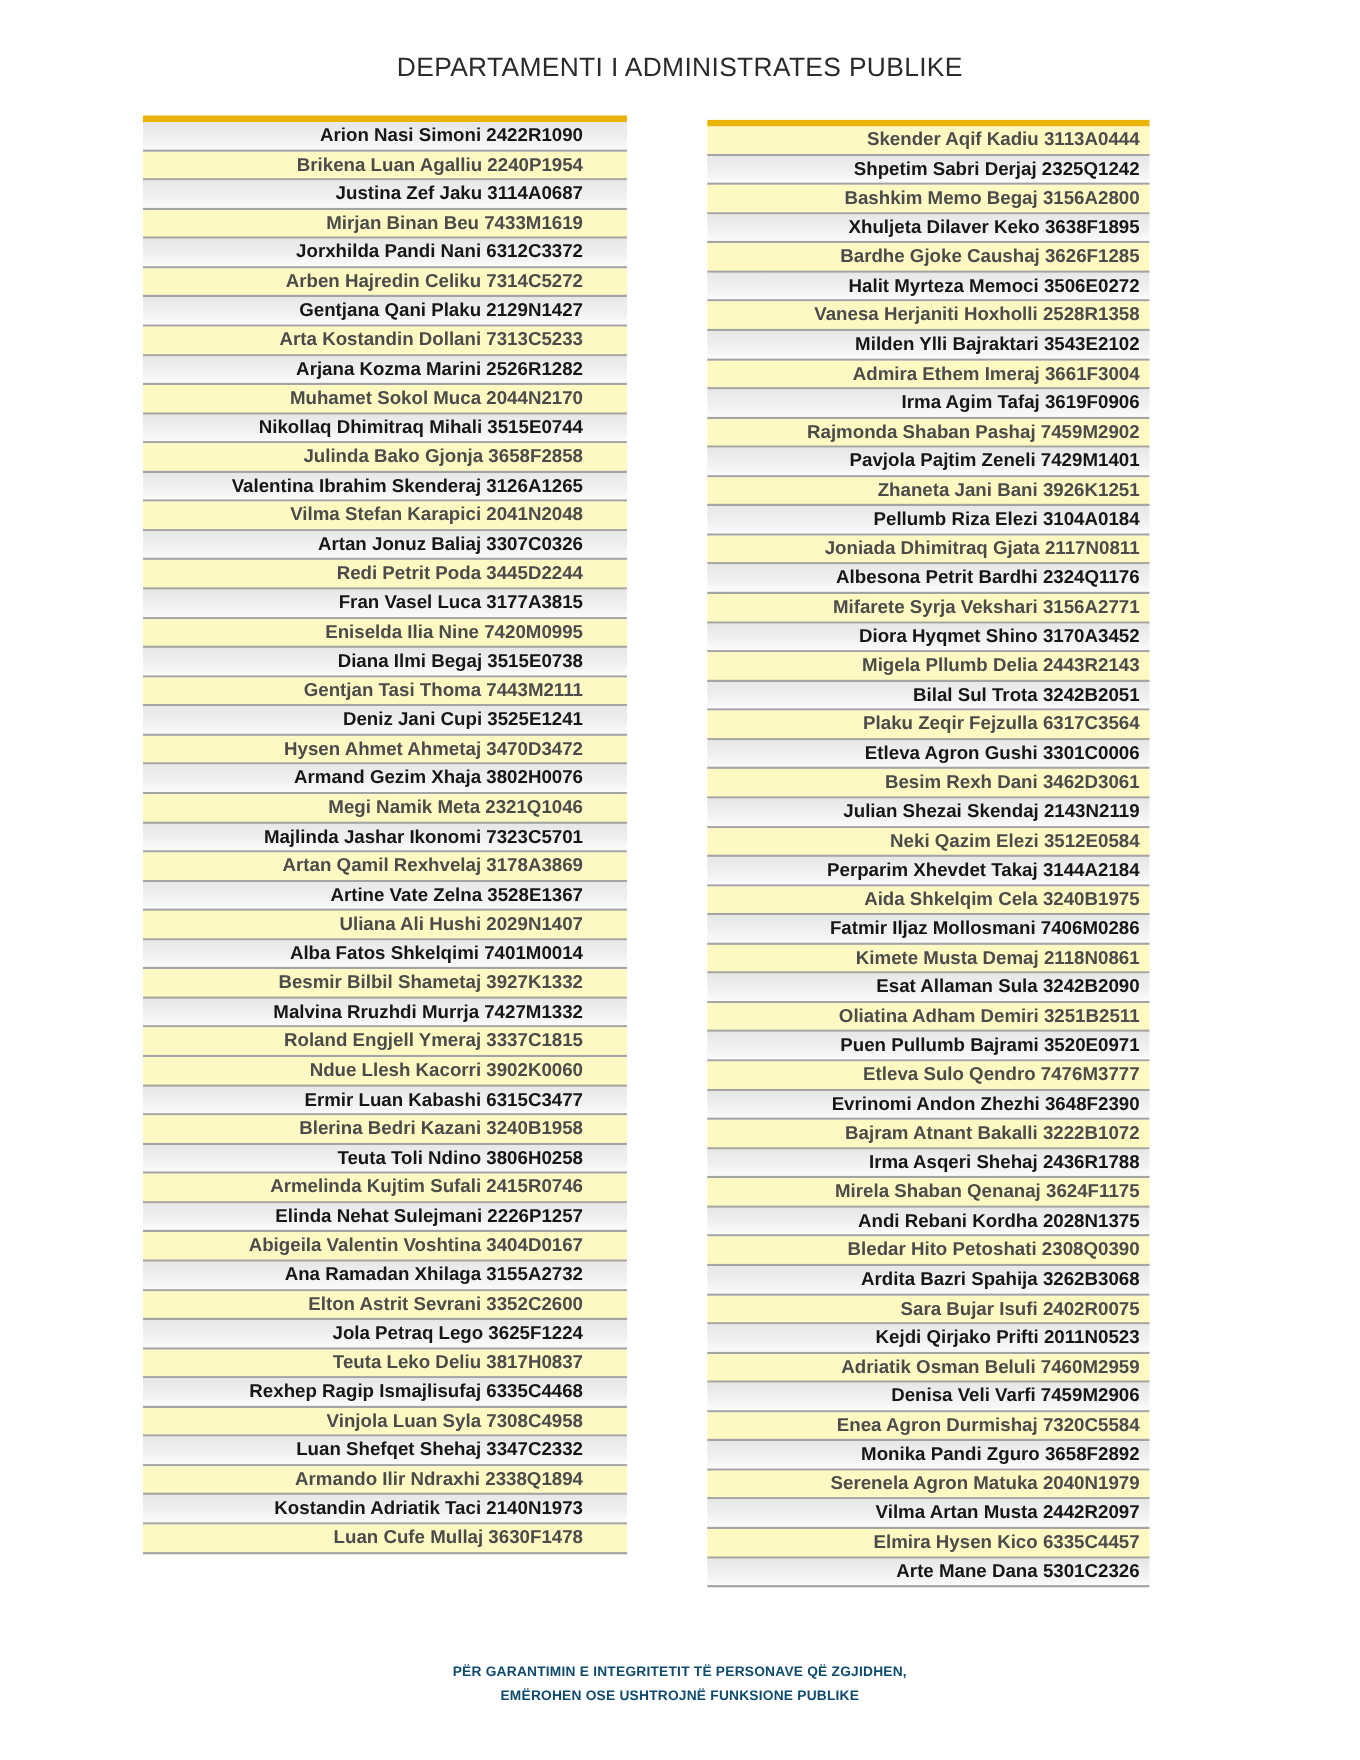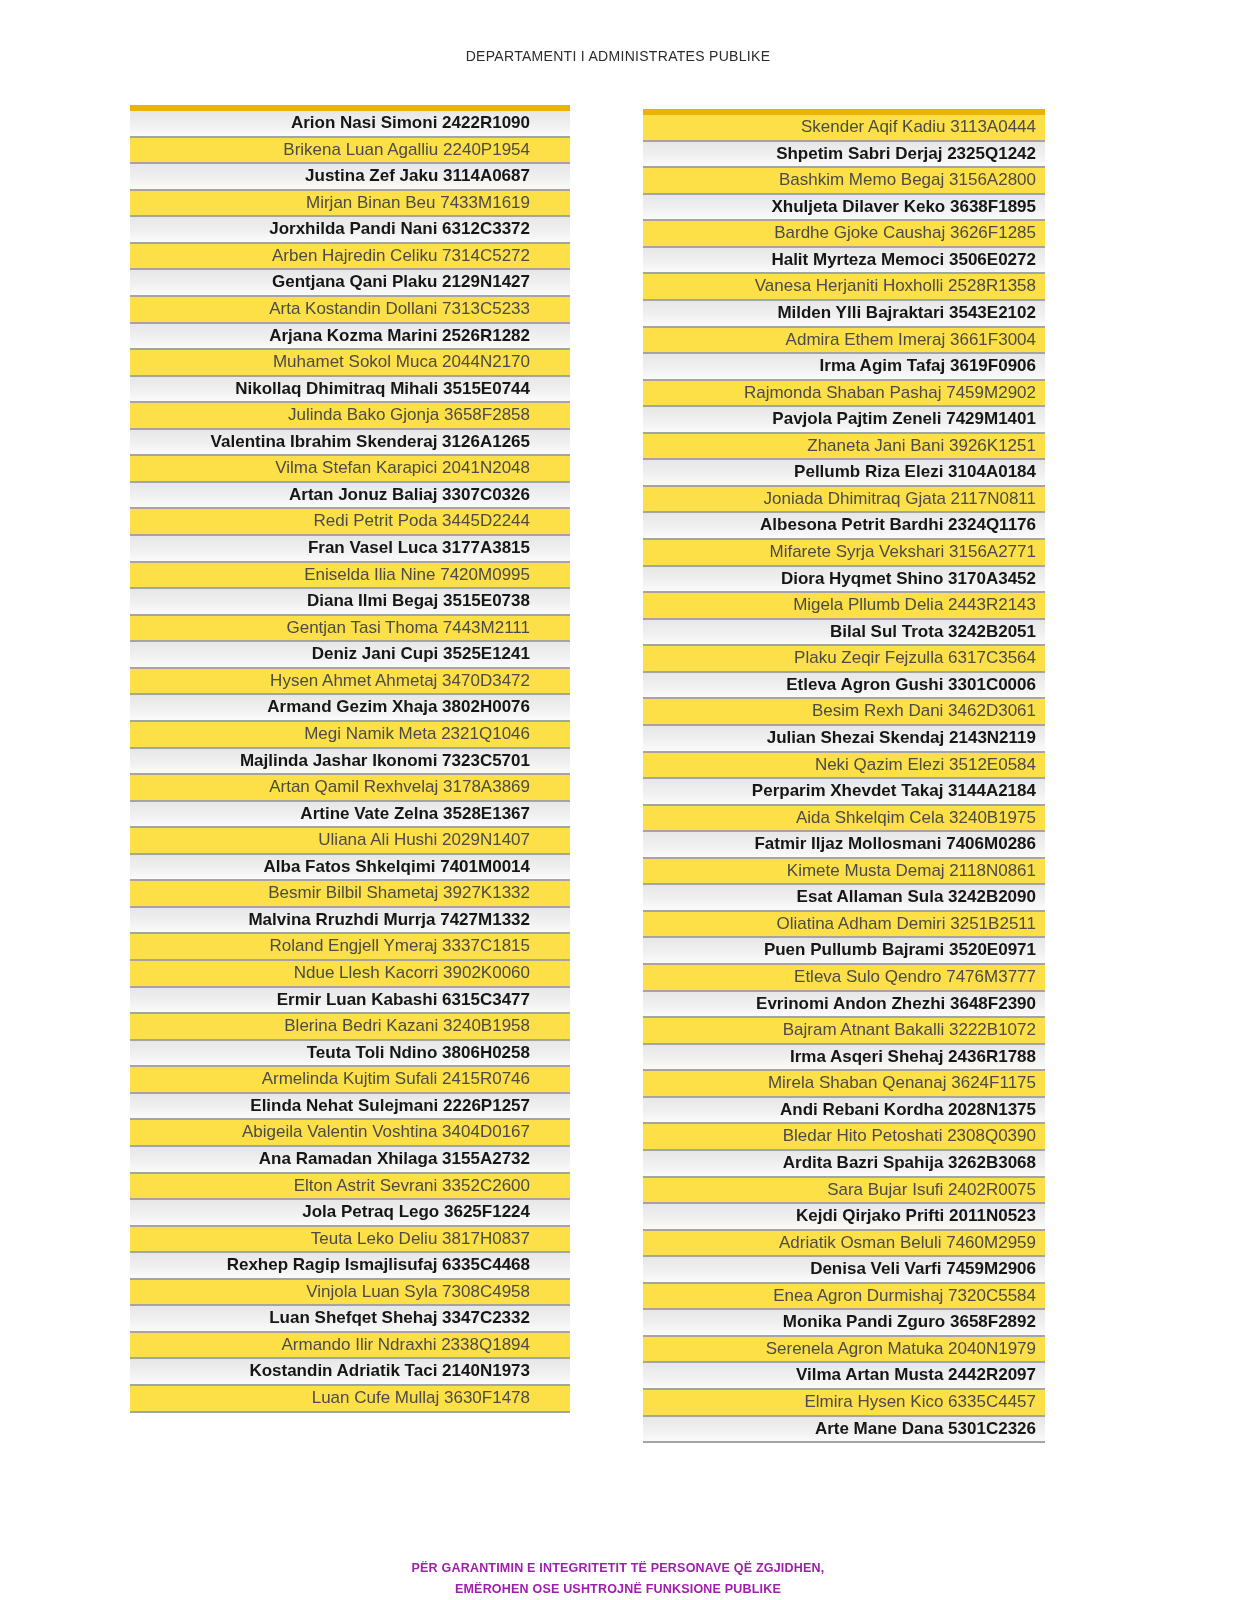--- a/index.html
+++ b/index.html
@@ -13,21 +13,21 @@
     height: 1600px;
     font-family: "Liberation Sans", sans-serif;
     overflow: hidden;
   }
   .page-title {
     position: absolute;
     top: 48px;
     left: 0;
     width: 1236px;
     text-align: center;
-    font-size: 14px;
+    font-size: 24px;
     font-weight: 400;
     letter-spacing: 0.3px;
     color: #2b2b2b;
   }
   .name-column {
     position: absolute;
     border-top: 6px solid #eab308;
   }
   .col-left {
     left: 130px;
@@ -50,34 +50,34 @@
     overflow: visible;
   }
   .col-left .row { padding-right: 40px; }
   .col-right .row { padding-right: 9px; }
   .row.shaded {
     background: linear-gradient(180deg, #e7e7e7 0%, #f0f0f0 55%, #fbfbfb 100%);
     font-weight: bold;
     color: #161616;
   }
   .row.plain {
-    background: #fde047;
-    font-weight: 400;
+    background: #fef9c3;
+    font-weight: 700;
     color: #4b4b4b;
   }
   .page-footer {
     position: absolute;
-    top: 1558px;
+    top: 1510px;
     left: 0;
     width: 1236px;
     text-align: center;
     font-weight: bold;
     font-size: 12.5px;
     line-height: 21px;
-    color: #a21caf;
+    color: #0c4a6e;
     letter-spacing: 0.2px;
   }
 </style>
 </head>
 <body>
 
 <div class="page-title">DEPARTAMENTI I ADMINISTRATES PUBLIKE</div>
 
 <div class="name-column col-left">
     <div class="row shaded">Arion Nasi Simoni 2422R1090</div>

